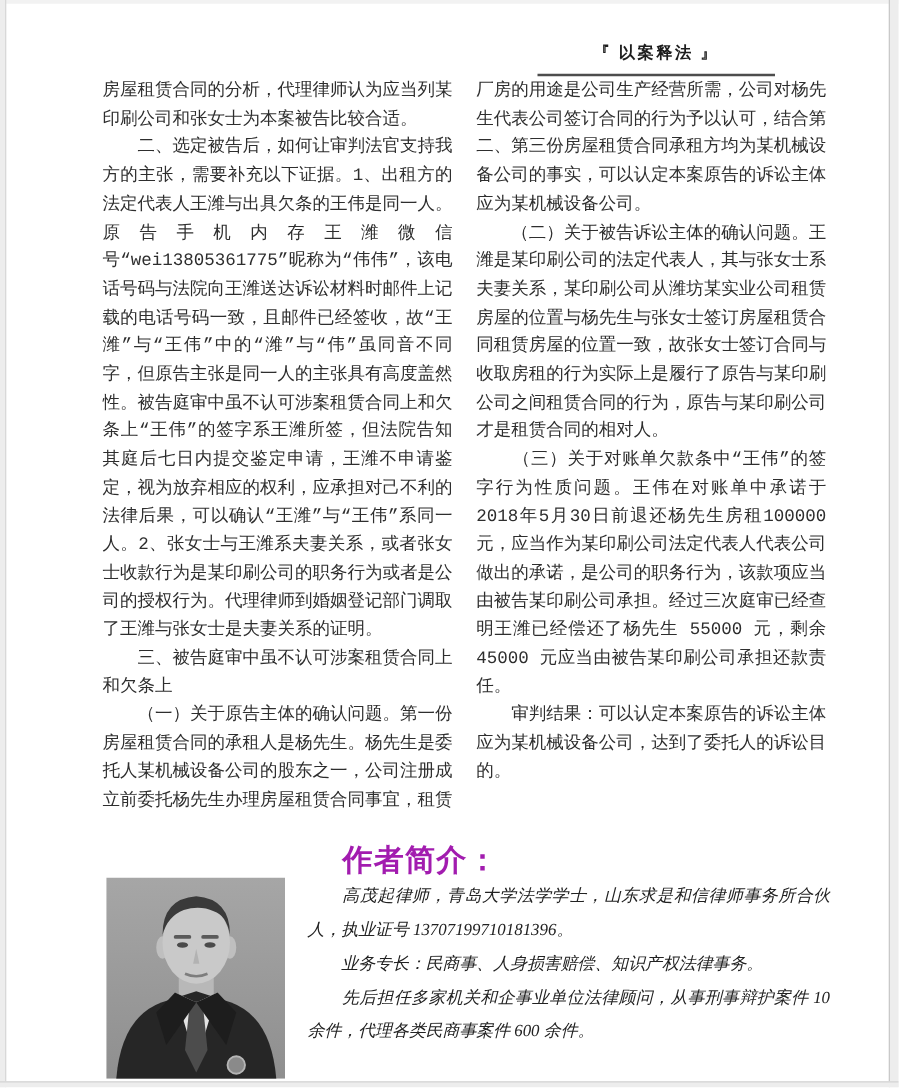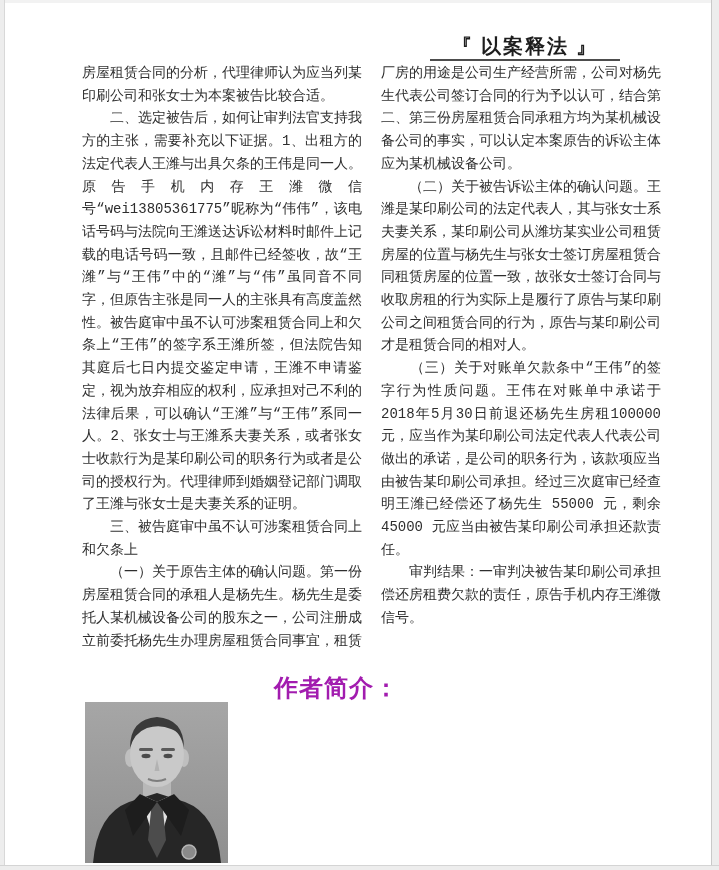--- a/index.html
+++ b/index.html
@@ -16,21 +16,21 @@
   .edge { position: absolute; background: #ededed; }
   .edge-top    { left: 0; top: 0; width: 719px; height: 3px; background: #f2f2f2; }
   .edge-left   { left: 0; top: 0; width: 4px; height: 870px; border-right: 1px solid #d8d8d8; }
   .edge-right  { left: 711px; top: 0; width: 8px; height: 870px; border-left: 1px solid #c9c9c9; }
   .edge-bottom { left: 0; top: 865px; width: 719px; height: 5px; border-top: 1px solid #d4d4d4; }
 
   .section-header {
     position: absolute;
     left: 430px; top: 33px; width: 190px;
     text-align: center;
-    font-size: 20px;
+    font-size: 13px;
     font-weight: bold;
     letter-spacing: 2px;
     color: #1d1d1d;
     white-space: nowrap;
   }
   .header-rule {
     position: absolute;
     left: 430px; top: 59px; width: 190px; height: 2px;
     background: #4d4d4d;
   }
@@ -101,21 +101,21 @@
       <p>　　二、选定被告后，如何让审判法官支持我方的主张，需要补充以下证据。1、出租方的法定代表人王潍与出具欠条的王伟是同一人。原告手机内存王潍微信号“wei13805361775”昵称为“伟伟”，该电话号码与法院向王潍送达诉讼材料时邮件上记载的电话号码一致，且邮件已经签收，故“王潍”与“王伟”中的“潍”与“伟”虽同音不同字，但原告主张是同一人的主张具有高度盖然性。被告庭审中虽不认可涉案租赁合同上和欠条上“王伟”的签字系王潍所签，但法院告知其庭后七日内提交鉴定申请，王潍不申请鉴定，视为放弃相应的权利，应承担对己不利的法律后果，可以确认“王潍”与“王伟”系同一人。2、张女士与王潍系夫妻关系，或者张女士收款行为是某印刷公司的职务行为或者是公司的授权行为。代理律师到婚姻登记部门调取了王潍与张女士是夫妻关系的证明。</p>
 
       <p>　　三、被告庭审中虽不认可涉案租赁合同上和欠条上</p>
 
       <p>　　（一）关于原告主体的确认问题。第一份房屋租赁合同的承租人是杨先生。杨先生是委托人某机械设备公司的股东之一，公司注册成立前委托杨先生办理房屋租赁合同事宜，租赁厂房的用途是公司生产经营所需，公司对杨先生代表公司签订合同的行为予以认可，结合第二、第三份房屋租赁合同承租方均为某机械设备公司的事实，可以认定本案原告的诉讼主体应为某机械设备公司。</p>
 
       <p>　　（二）关于被告诉讼主体的确认问题。王潍是某印刷公司的法定代表人，其与张女士系夫妻关系，某印刷公司从潍坊某实业公司租赁房屋的位置与杨先生与张女士签订房屋租赁合同租赁房屋的位置一致，故张女士签订合同与收取房租的行为实际上是履行了原告与某印刷公司之间租赁合同的行为，原告与某印刷公司才是租赁合同的相对人。</p>
 
       <p>　　（三）关于对账单欠款条中“王伟”的签字行为性质问题。王伟在对账单中承诺于2018年5月30日前退还杨先生房租100000元，应当作为某印刷公司法定代表人代表公司做出的承诺，是公司的职务行为，该款项应当由被告某印刷公司承担。经过三次庭审已经查明王潍已经偿还了杨先生 55000 元，剩余45000 元应当由被告某印刷公司承担还款责任。</p>
 
-      <p>　　审判结果：一审判决被告某印刷公司承担偿还房租费欠款的责任，原告手机内存王潍微信号。</p>
+      <p>　　审判结果：可以认定本案原告的诉讼主体应为某机械设备公司，达到了委托人的诉讼目的。</p>
     </div>
 
   <div class="author-photo">
     <svg viewBox="0 0 143 161" preserveAspectRatio="none">
       <defs>
         <linearGradient id="bgGrad" x1="0" y1="0" x2="0" y2="1">
           <stop offset="0" stop-color="#a6a6a6"></stop>
           <stop offset="1" stop-color="#8f8f8f"></stop>
         </linearGradient>
       </defs>
@@ -148,14 +148,22 @@
 
       <path d="M55 92 L72 100 L48 134 L40 108 Z" fill="#1d1d1d"></path>
       <path d="M89 92 L72 100 L96 134 L104 108 Z" fill="#1d1d1d"></path>
 
       <circle cx="104" cy="150" r="7" fill="#8a8a8a" stroke="#b5b5b5" stroke-width="1.5"></circle>
     </svg>
   </div>
 
   <div class="author-heading">作者简介：</div>
 
+  <div class="author-bio">
+
+      <p>　　高茂起律师，青岛大学法学学士，山东求是和信律师事务所合伙人，执业证号 13707199710181396。</p>
+
+      <p>　　业务专长：民商事、人身损害赔偿、知识产权法律事务。</p>
+
+      <p>　　先后担任多家机关和企事业单位法律顾问，从事刑事辩护案件 10 余件，代理各类民商事案件 600 余件。</p>
+    </div>
 
 </div>
 
 </body></html>

